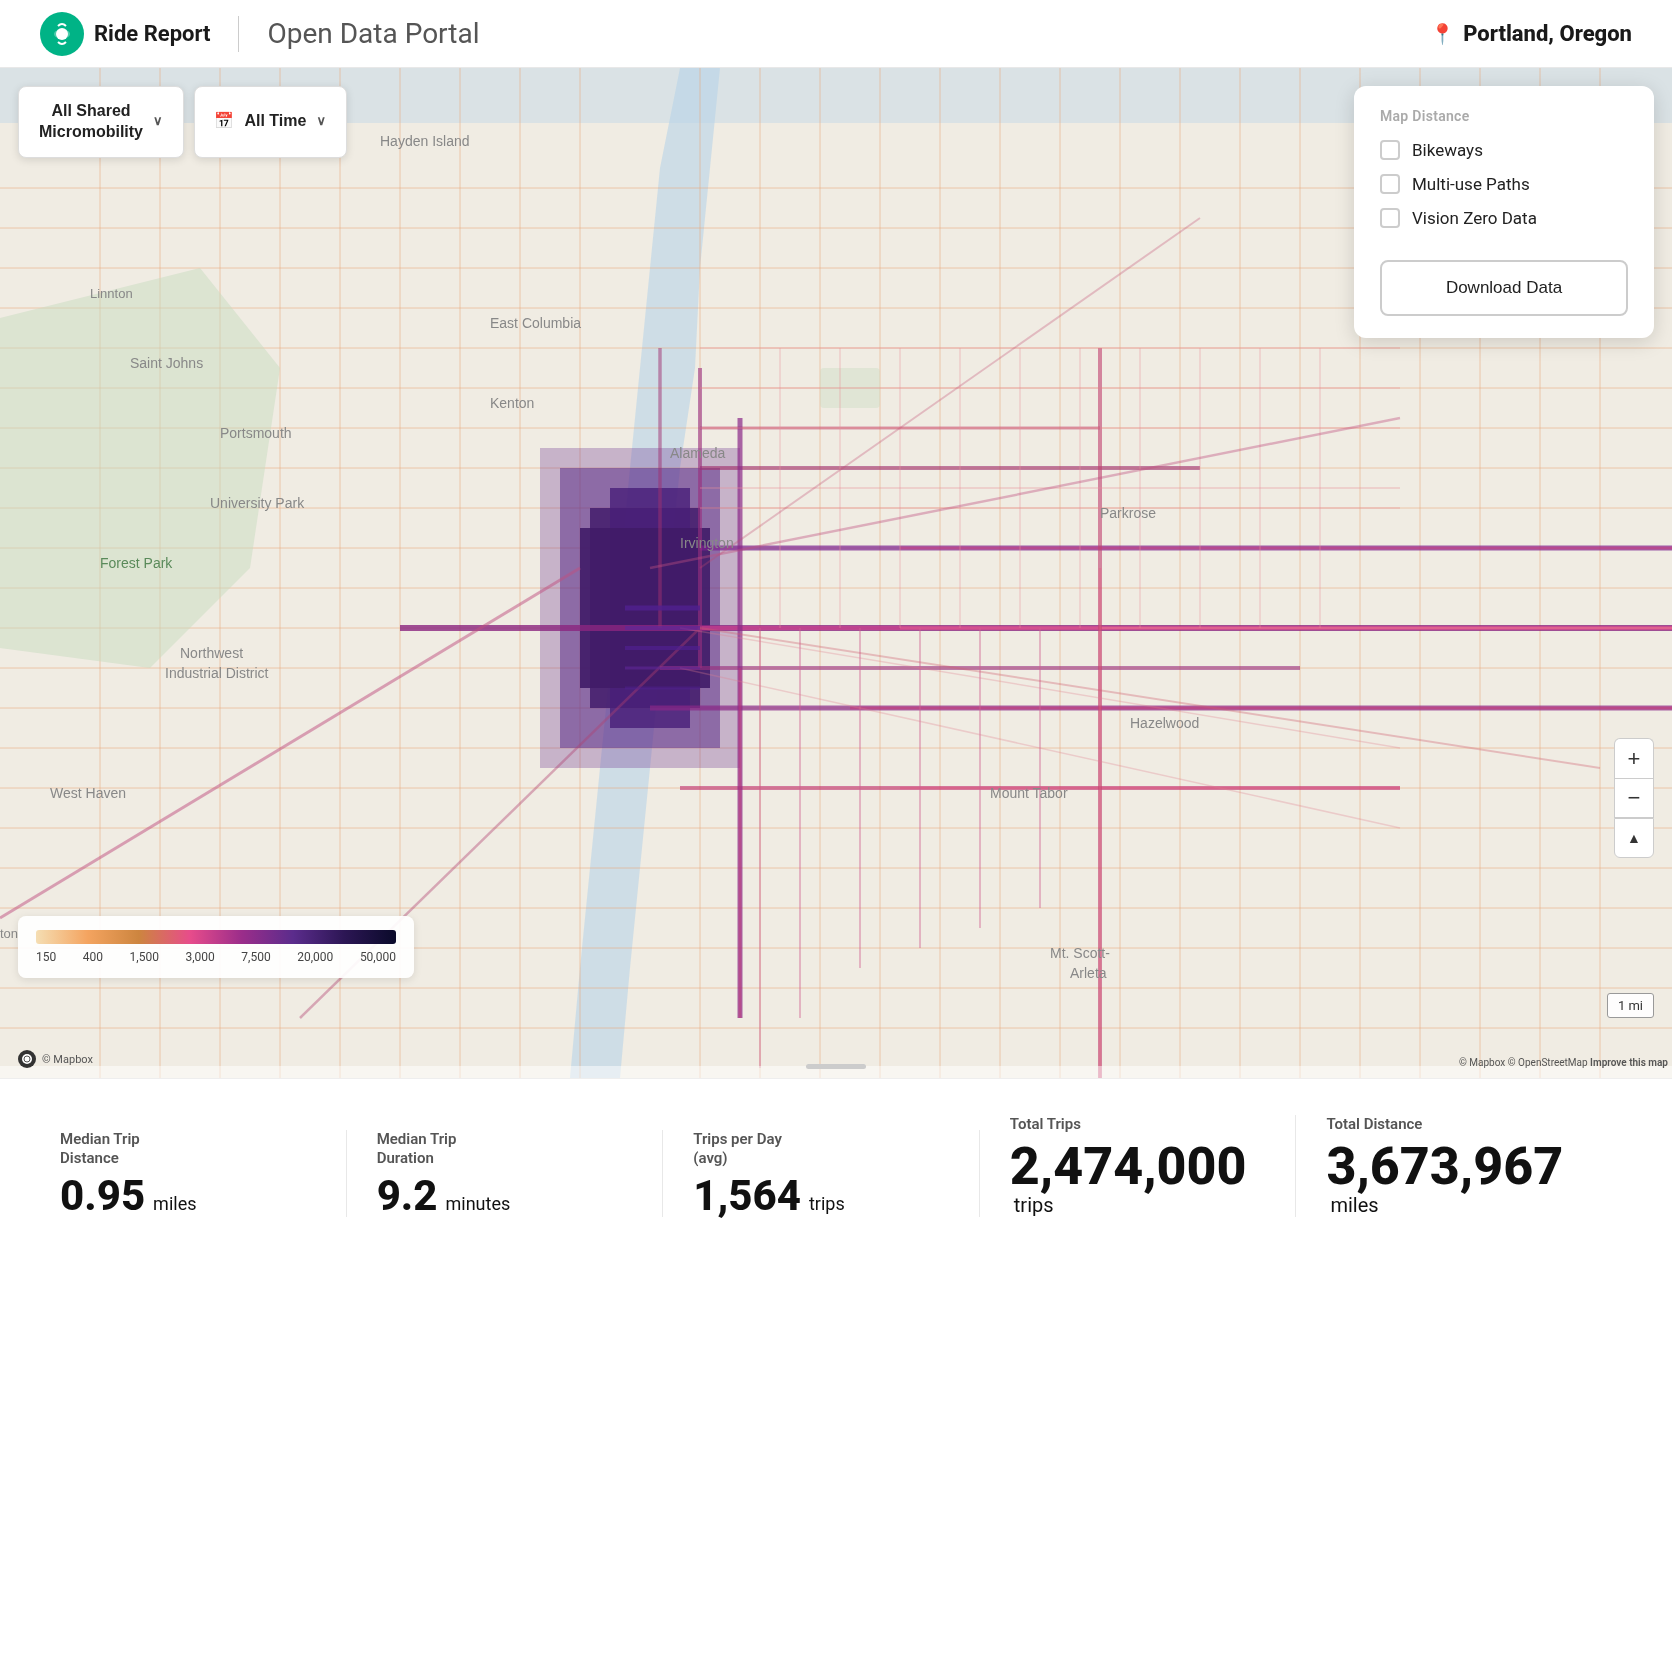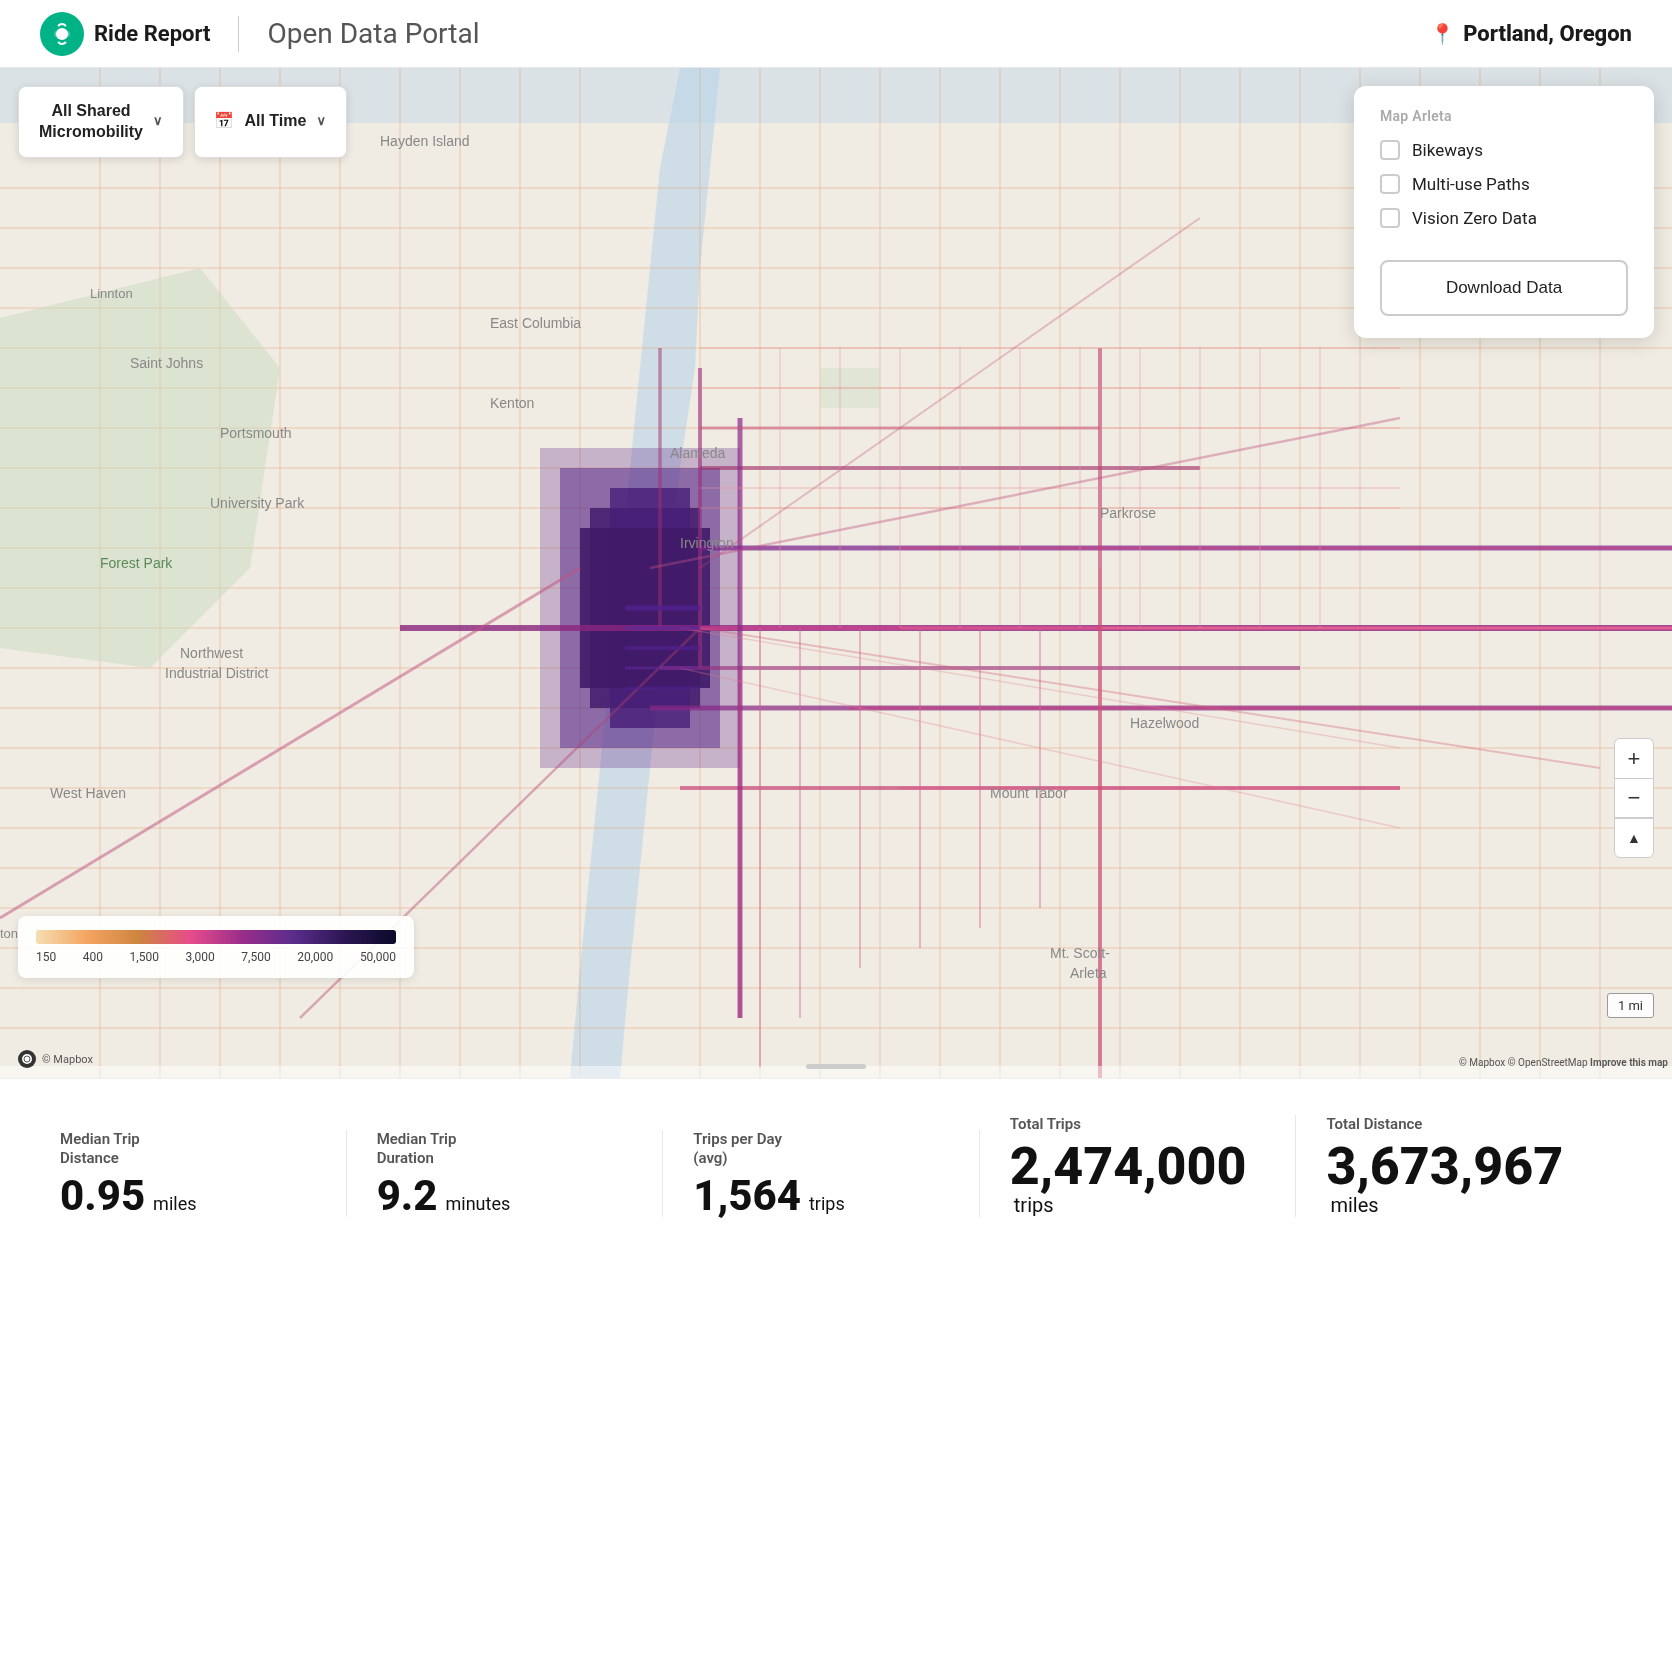--- a/index.html
+++ b/index.html
@@ -535,21 +535,21 @@
       <span class="chevron">∨</span>
     </button>
     <button class="dropdown-btn">
       <span class="calendar-icon">📅</span>
       <span>All Time</span>
       <span class="chevron">∨</span>
     </button>
   </div>
 
   <div class="map-options-panel">
-    <div class="map-options-title">Map Arleta</div>
+    <div class="map-options-title">Map Distance</div>
     <div class="option-item">
       <div class="option-checkbox"></div>
       <span class="option-label">Bikeways</span>
     </div>
     <div class="option-item">
       <div class="option-checkbox"></div>
       <span class="option-label">Multi-use Paths</span>
     </div>
     <div class="option-item">
       <div class="option-checkbox"></div>

